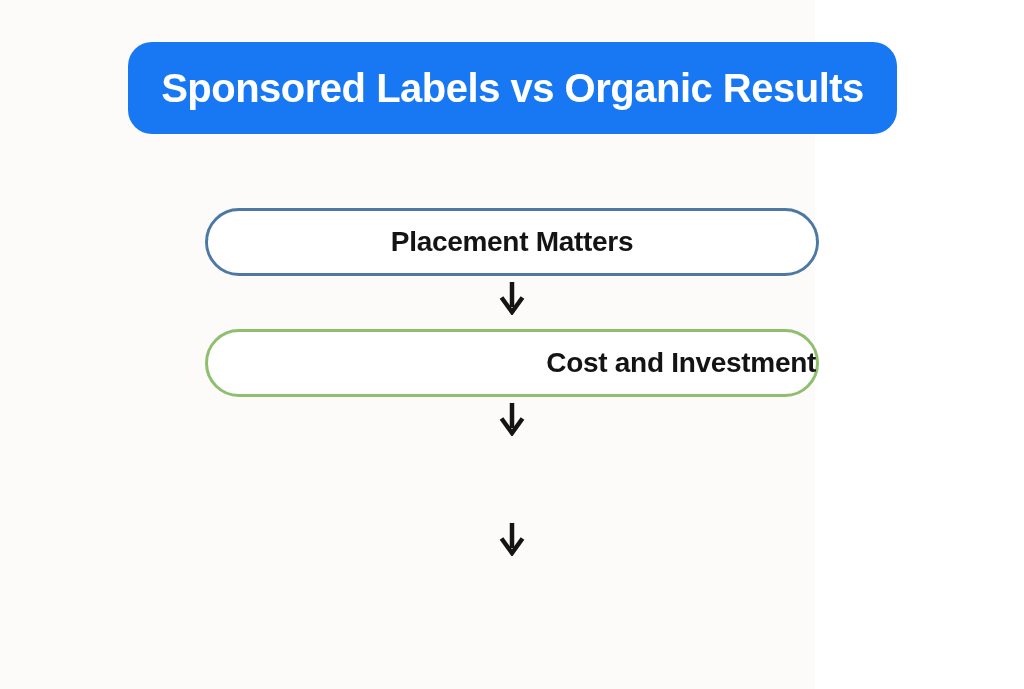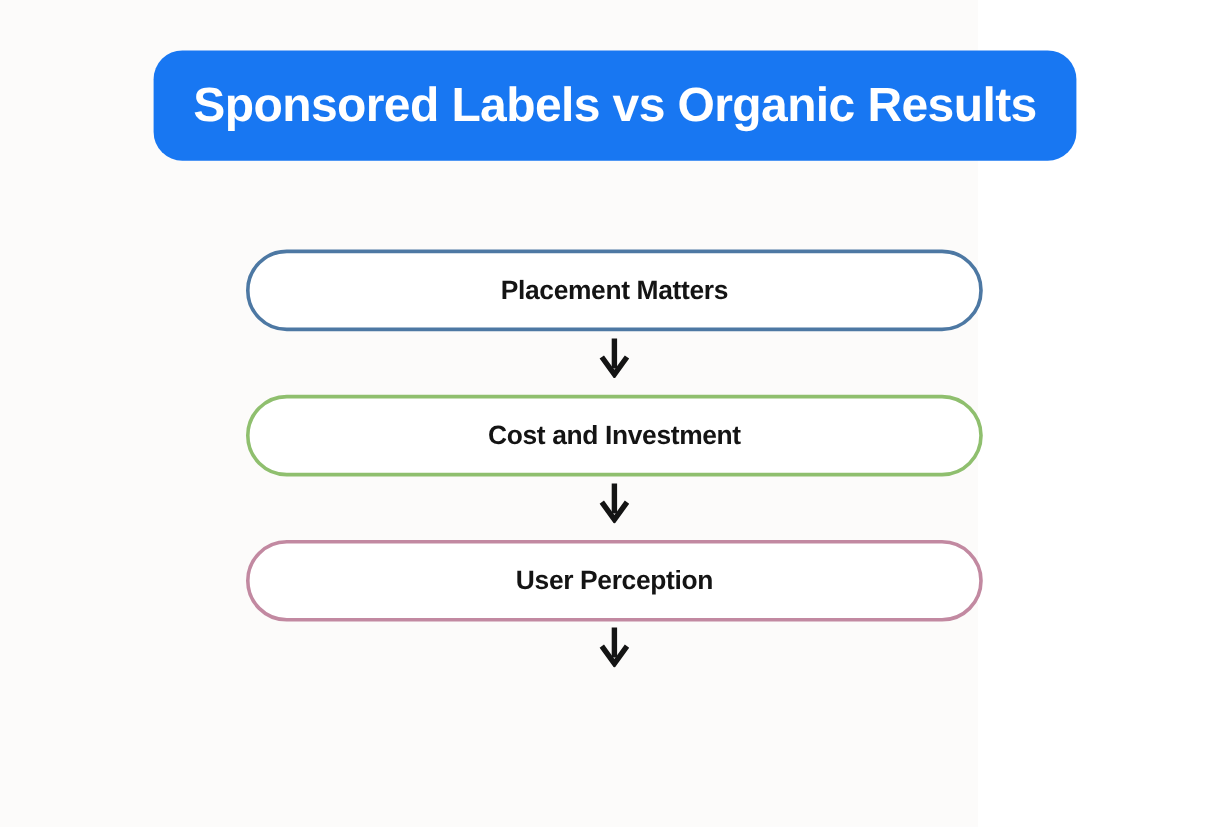--- a/index.html
+++ b/index.html
@@ -37,28 +37,28 @@
     height: 68px;
     background: #ffffff;
     border-style: solid;
     border-width: 3.5px;
     border-radius: 34px;
     display: flex;
     align-items: center;
     justify-content: center;
   }
   .node span {
-    font-size: 22px;
+    font-size: 28px;
     font-weight: bold;
     color: #141414;
     letter-spacing: -0.3px;
     white-space: nowrap;
   }
   .node-0 { top: 208px; }
-  .node-1 { top: 329px; }
+  .node-1 { top: 329px; justify-content: flex-end; }
   .node-2 { top: 450px; }
   .node-3 { top: 570px; }
   .arrow {
     position: absolute;
     left: 494px;
     width: 36px;
     height: 34px;
     display: flex;
     align-items: center;
     justify-content: center;
@@ -92,23 +92,20 @@
     <span>Cost and Investment</span>
   </div>
 
   <div class="arrow arrow-1" style="color: rgb(20, 20, 20);">
     <svg width="36" height="34" viewBox="0 0 36 34" aria-hidden="true">
       <path d="M18 1 V26" stroke="currentColor" stroke-width="4.5" fill="none"></path>
       <path d="M7.5 16.5 L18 31 L28.5 16.5" stroke="currentColor" stroke-width="4.5" fill="none" stroke-linejoin="miter"></path>
     </svg>
   </div>
 
-  <div class="node node-2" style="border-color: rgb(194, 137, 161);">
-    <span>User Perception</span>
-  </div>
 
   <div class="arrow arrow-2" style="color: rgb(20, 20, 20);">
     <svg width="36" height="34" viewBox="0 0 36 34" aria-hidden="true">
       <path d="M18 1 V26" stroke="currentColor" stroke-width="4.5" fill="none"></path>
       <path d="M7.5 16.5 L18 31 L28.5 16.5" stroke="currentColor" stroke-width="4.5" fill="none" stroke-linejoin="miter"></path>
     </svg>
   </div>
 
 
 </div>

